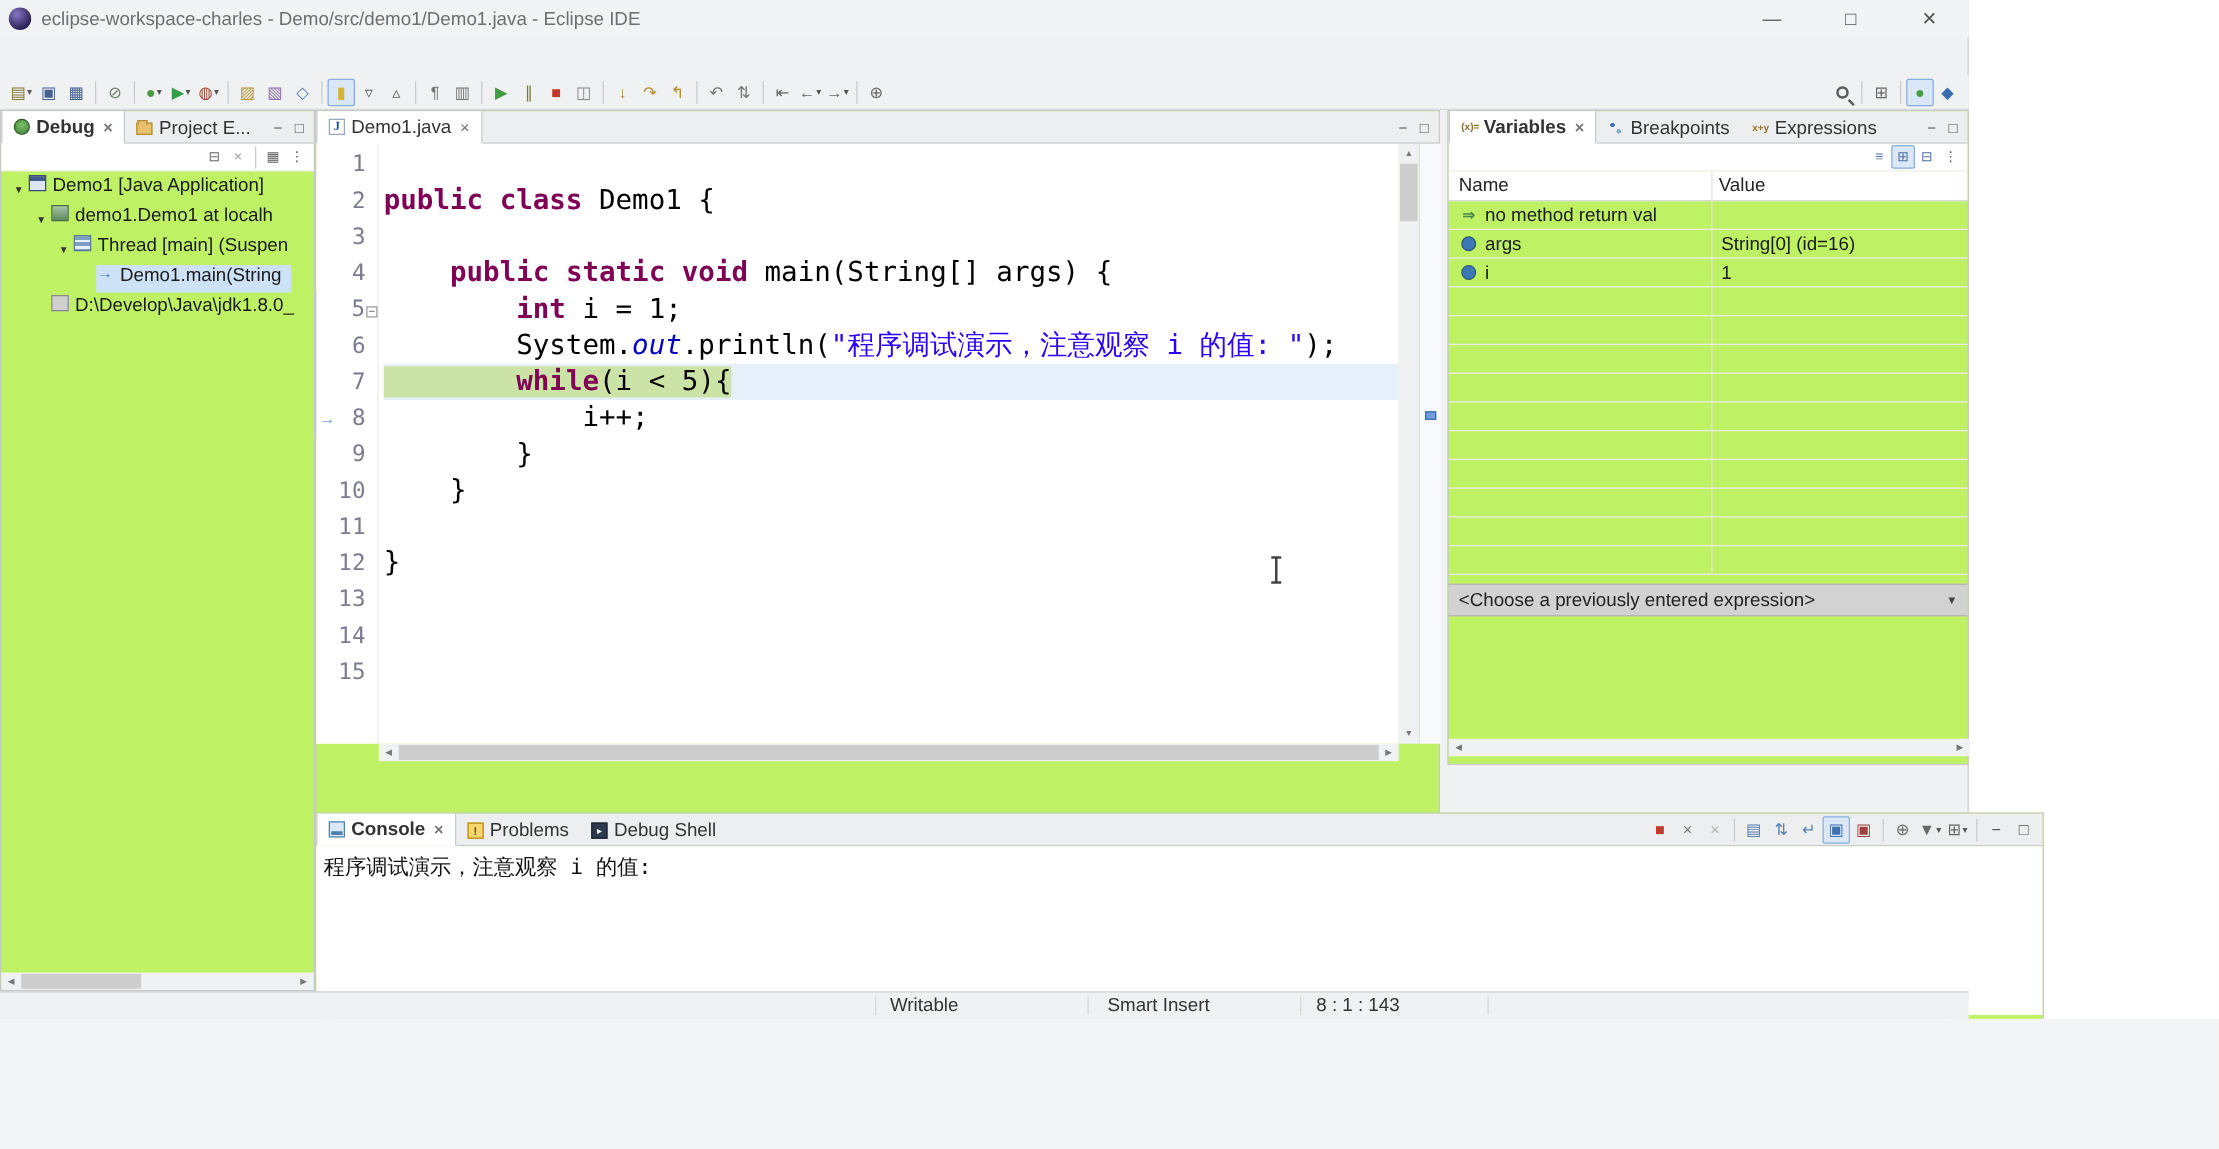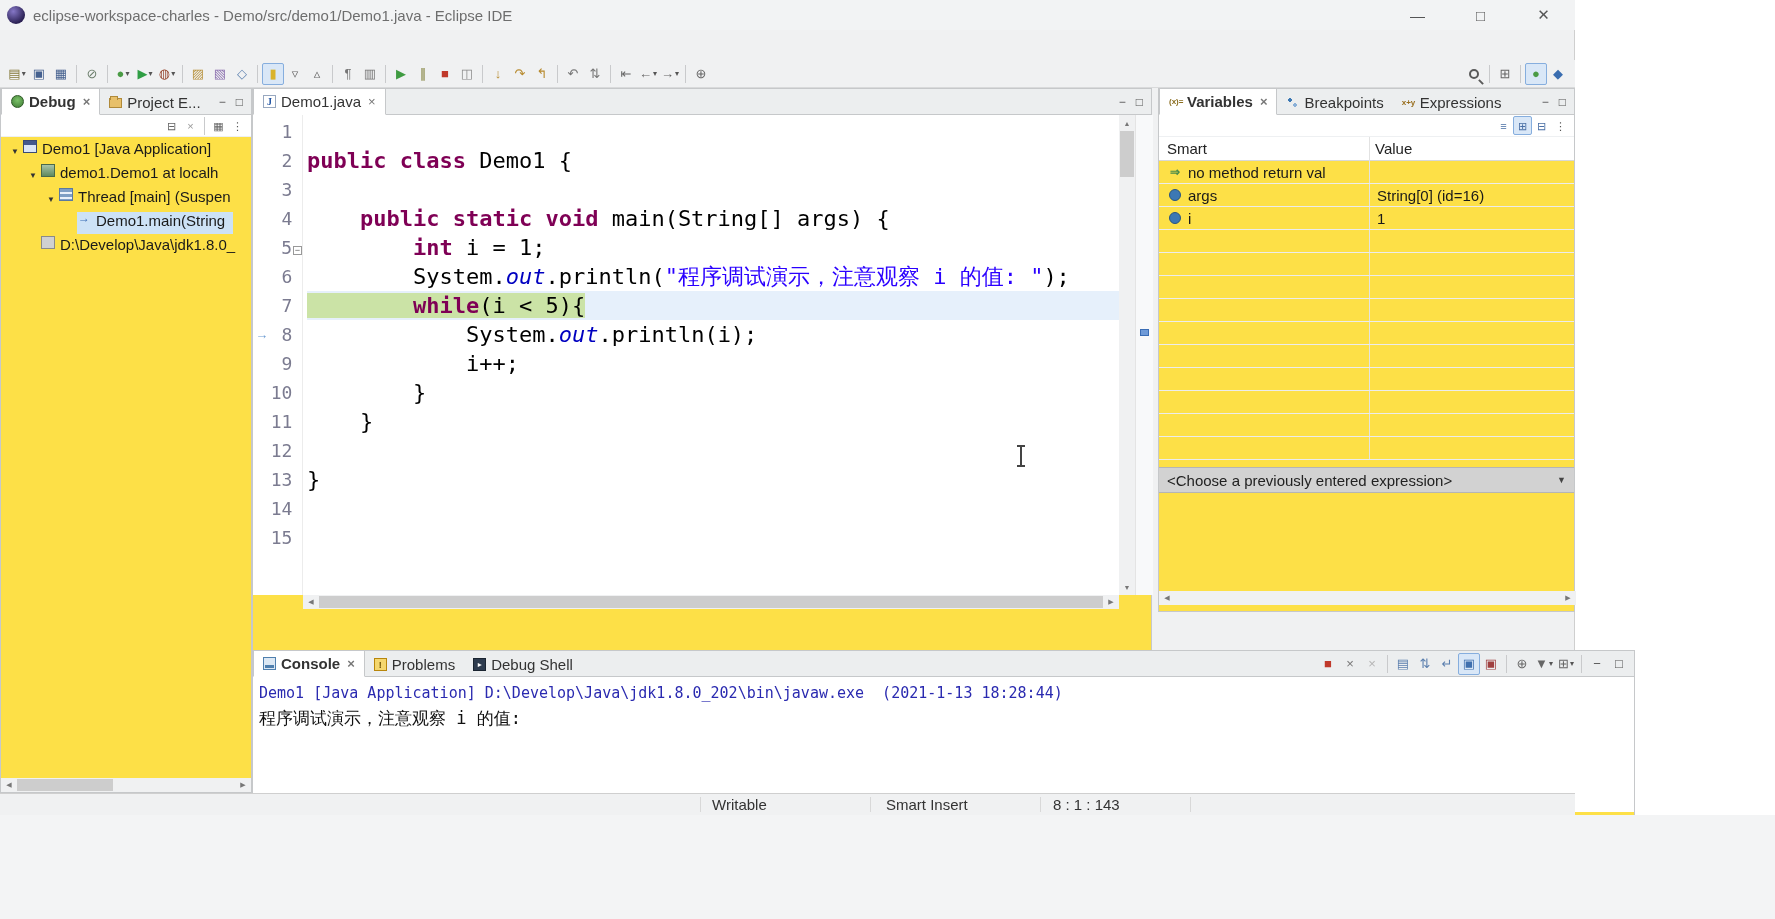--- a/index.html
+++ b/index.html
@@ -25,21 +25,21 @@
 #toolbar-right{margin-left:auto}
 .tb-item{height:22px;min-width:22px;padding:0 1px;display:inline-flex;align-items:center;justify-content:center;font-size:13px;border:1px solid transparent;border-radius:2px}
 .tb-item.active{background:#d9e7f7;border-color:#86aede}
 .tb-glyph{line-height:20px}
 .tb-dd{font-size:8px;color:#555;margin-left:1px}
 .tb-sep{width:1px;height:18px;background:#c9cacc;margin:0 4px;flex:none}
 .lens{width:10px;height:10px;border:2px solid #5a5a5a;border-radius:50%;position:relative}
 .lens::after{content:"";position:absolute;width:2px;height:6px;background:#5a5a5a;left:9px;top:8px;transform:rotate(-45deg)}
 
 
-.panel{position:absolute;background:#fde047;border:1px solid #c6c8ca}
+.panel{position:absolute;background:#bef264;border:1px solid #c6c8ca}
 #debug-panel{left:0;top:88px;width:252px;height:705px}
 #editor-panel{left:252px;top:88px;width:900px;height:666px}
 #vars-panel{left:1158px;top:88px;width:417px;height:524px}
 #console-panel{left:252px;top:650px;width:1383px;height:175px}
 
 
 .tabstrip{position:absolute;left:0;top:0;width:100%;height:26px;background:#eceeef;border-bottom:1px solid #c6c8ca;display:flex;align-items:stretch}
 .tabsrow{display:flex;align-items:stretch}
 .tab{height:26px;display:inline-flex;align-items:center;padding:0 9px;font-size:15px;color:#333;gap:5px;white-space:nowrap}
 .tab.active{background:#fff;border:1px solid #c6c8ca;border-top:none;border-bottom:1px solid #fff;font-weight:bold;z-index:1}
@@ -462,21 +462,20 @@
         </div>
       </div>
     <div id="code">
         <div class="line"><span></span></div>
         <div class="line"><span><span class="seg-kw">public class</span><span class="seg-pl"> Demo1 {</span></span></div>
         <div class="line"><span></span></div>
         <div class="line"><span><span class="seg-pl">    </span><span class="seg-kw">public static void</span><span class="seg-pl"> main(String[] args) {</span></span></div>
         <div class="line"><span><span class="seg-pl">        </span><span class="seg-kw">int</span><span class="seg-pl"> i = 1;</span></span></div>
         <div class="line"><span><span class="seg-pl">        System.</span><span class="seg-fld">out</span><span class="seg-pl">.println(</span><span class="seg-str">"程序调试演示，注意观察 i 的值: "</span><span class="seg-pl">);</span></span></div>
         <div class="line cur"><span class="iptext"><span class="seg-pl">        </span><span class="seg-kw">while</span><span class="seg-pl">(i &lt; 5){</span></span></div>
-        <div class="line"><span><span class="seg-pl">            System.</span><span class="seg-fld">out</span><span class="seg-pl">.println(i);</span></span></div>
         <div class="line"><span><span class="seg-pl">            i++;</span></span></div>
         <div class="line"><span><span class="seg-pl">        }</span></span></div>
         <div class="line"><span><span class="seg-pl">    }</span></span></div>
         <div class="line"><span></span></div>
         <div class="line"><span><span class="seg-pl">}</span></span></div>
         <div class="line"><span></span></div>
       </div>
     <div class="vscroll" id="editor-vscroll">
       <span class="sbtn" style="top:0">▲</span>
       <span class="vthumb" style="top:16px;height:46px"></span>
@@ -524,21 +523,21 @@
           <span class="tb-glyph" style="color: rgb(74, 111, 165);">⊞</span>
         </span>
         <span class="tb-item">
           <span class="tb-glyph" style="color: rgb(74, 111, 165);">⊟</span>
         </span>
         <span class="tb-item">
           <span class="tb-glyph" style="color: rgb(85, 85, 85);">⋮</span>
         </span>
       </div>
     <div id="vars-header">
-      <span class="hname">Smart</span>
+      <span class="hname">Name</span>
       <span class="hvalue">Value</span>
     </div>
     <div id="vars-col-divider"></div>
     <div id="vars-rows">
         <div class="vrow">
           <span class="vname">
             <span class="vicon return-value-icon">⇒</span>
             <span>no method return val</span>
           </span>
           <span class="vvalue"></span>
@@ -667,21 +666,20 @@
           <span class="tb-sep"></span>
           <span class="tb-item">
             <span class="tb-glyph" style="color: rgb(85, 85, 85);">−</span>
           </span>
           <span class="tb-item">
             <span class="tb-glyph" style="color: rgb(85, 85, 85);">□</span>
           </span>
         </div>
     </div>
     <div id="console-out">
-      <div class="console-title-line">Demo1 [Java Application] D:\Develop\Java\jdk1.8.0_202\bin\javaw.exe  (2021-1-13 18:28:44)</div>
       <div id="console-lines">
           <div class="console-line">程序调试演示，注意观察 i 的值: </div>
         </div>
     </div>
     <div class="hscroll" id="console-hscroll">
       <span class="sbtn">◀</span>
       <span class="strack">
           <span class="sthumb" style="left:0;right:0;background:#e3e3e3"></span>
         </span>
       <span class="sbtn">▶</span>

